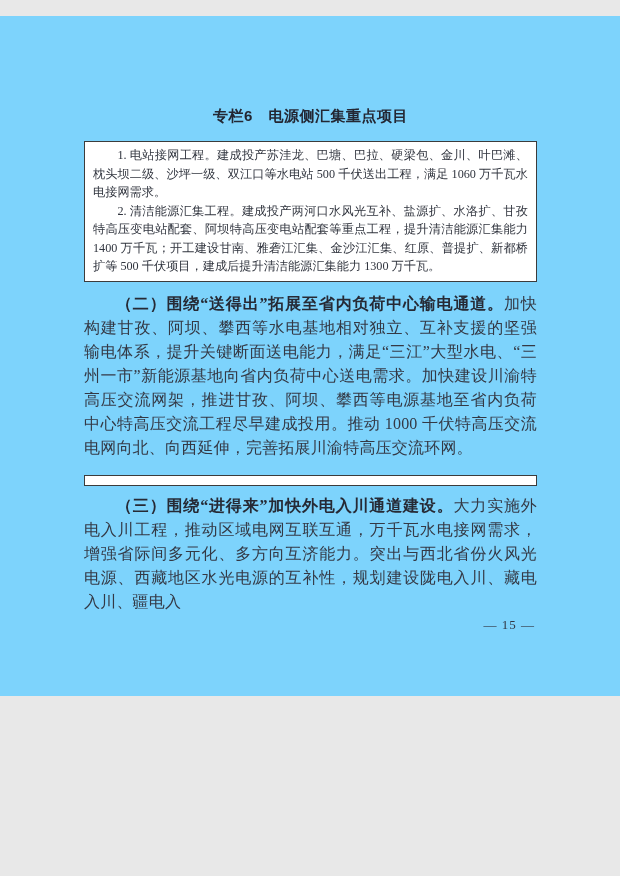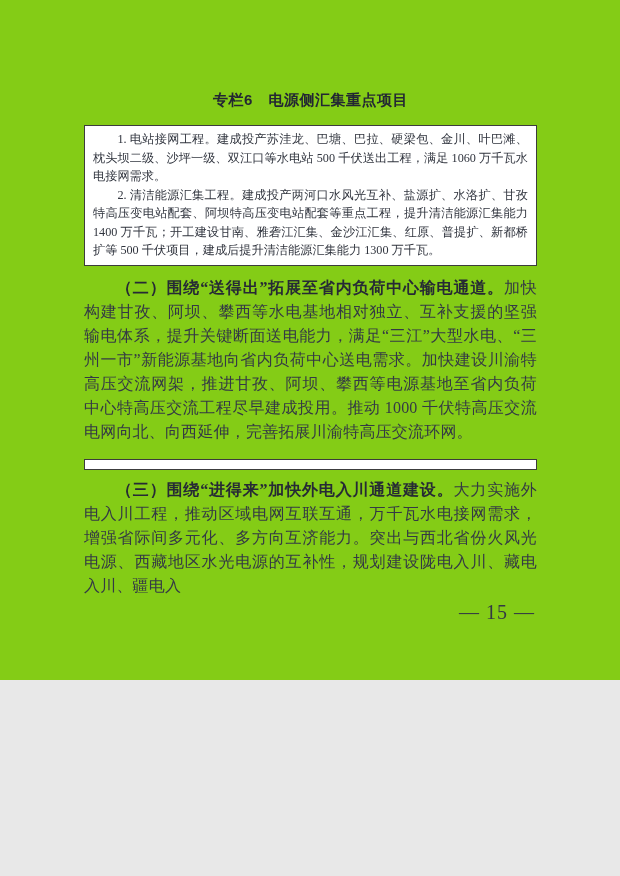--- a/index.html
+++ b/index.html
@@ -4,22 +4,22 @@
 <style>
   html, body {
     margin: 0;
     padding: 0;
     background: #e8e8e8;
   }
   .page {
     position: relative;
     width: 620px;
     height: 680px;
-    margin: 0 auto;
-    background: #84cc16;
+    margin: 16px auto;
+    background: #7dd3fc;
     overflow: hidden;
   }
   .content {
     position: absolute;
     left: 84px;
     top: 0;
     width: 453px;
   }
   .box-title {
     margin: 0;
@@ -63,21 +63,21 @@
     font-weight: bold;
     color: #262a35;
   }
   .body-para.para-2 { margin-top: 10px; }
   .box-title.second { margin-top: 3px; }
   .body-para.para-3 { margin-top: 8px; }
   .page-number {
     margin-top: 3px;
     text-align: right;
     font-family: "Liberation Serif", serif;
-    font-size: 20px;
+    font-size: 13px;
     color: #333845;
     letter-spacing: 1px;
     padding-right: 2px;
   }
 </style>
 </head>
 <body>
 
 <div class="page">
   <div class="content">

